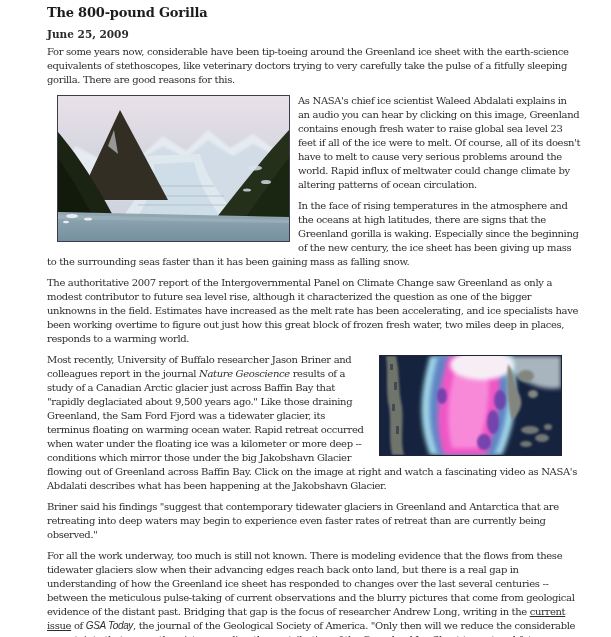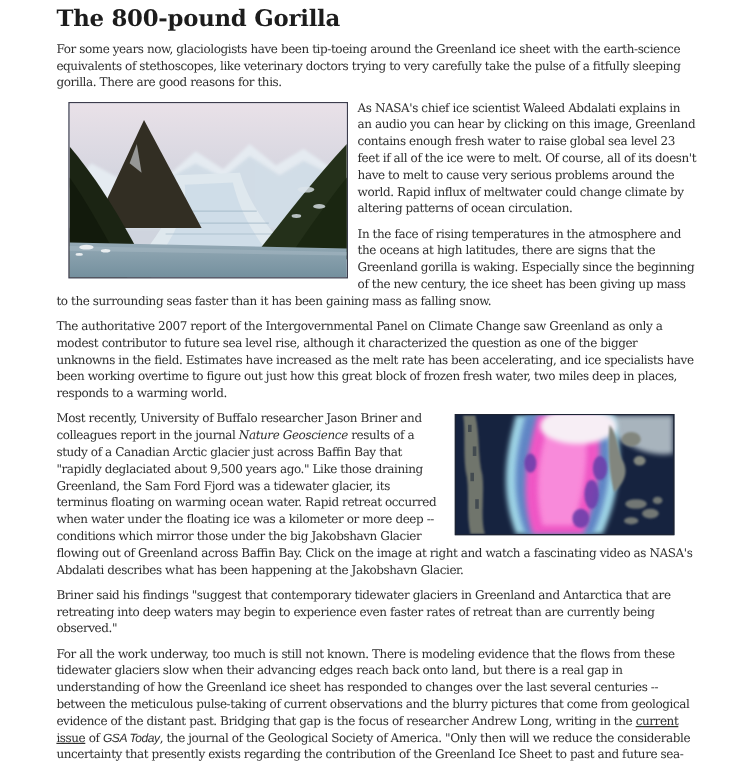--- a/index.html
+++ b/index.html
@@ -4,21 +4,21 @@
 <style>
   * { box-sizing: border-box; }
   html, body { margin: 0; padding: 0; background: #ffffff; }
   body {
     width: 611px; height: 637px; overflow: hidden;
     font-family: "DejaVu Serif", "Liberation Serif", serif;
     color: #2e2e2e;
   }
   .page { padding: 5px 30px 8px 47px; width: 611px; }
   .title {
-    font-size: 19px; font-weight: bold; margin: 0 0 8px 0; color: #1c1c1c;
+    font-size: 13px; font-weight: bold; margin: 0 0 8px 0; color: #1c1c1c;
     letter-spacing: -0.2px;
   }
   .date { font-size: 10.5px; font-weight: bold; margin: 0 0 5px 0; color: #2a2a2a; }
   p.body, .body {
     font-size: 10px; line-height: 14px; letter-spacing: -0.35px;
     margin: 0 0 7px 0; text-align: left;
   }
   .wrap-section { overflow: visible; }
   .wrap-section::after { content: ""; display: block; clear: both; }
   .photo-frame {
@@ -36,22 +36,23 @@
   .journal-sans { font-style: italic; font-family: "Liberation Sans", "DejaVu Sans", sans-serif; text-align: center; }
   a.textlink { color: #2e2e2e; text-decoration: underline; cursor: pointer; }
 </style>
 </head>
 <body>
 
 <div class="page">
 
   <h1 class="title">The 800-pound Gorilla</h1>
 
+  <div class="date">June 25, 2009</div>
 
-  <p class="body">For some years now, glaciologists have been tip-toeing around the Greenland ice sheet with the earth-science equivalents of stethoscopes, like veterinary doctors trying to very carefully take the pulse of a fitfully sleeping gorilla.  There are good reasons for this.</p>
+  <p class="body">For some years now, considerable have been tip-toeing around the Greenland ice sheet with the earth-science equivalents of stethoscopes, like veterinary doctors trying to very carefully take the pulse of a fitfully sleeping gorilla.  There are good reasons for this.</p>
 
   <div class="wrap-section">
     <div class="photo-frame" title="">
 
       <svg width="231" height="145" viewBox="0 0 231 145" preserveAspectRatio="none">
         <defs>
           <linearGradient id="g-sky" x1="0" x2="0" y1="0" y2="1">
             <stop offset="0" stop-color="#e9e1e8"></stop>
               <stop offset="1" stop-color="#c6cdd9"></stop>
           </linearGradient>

